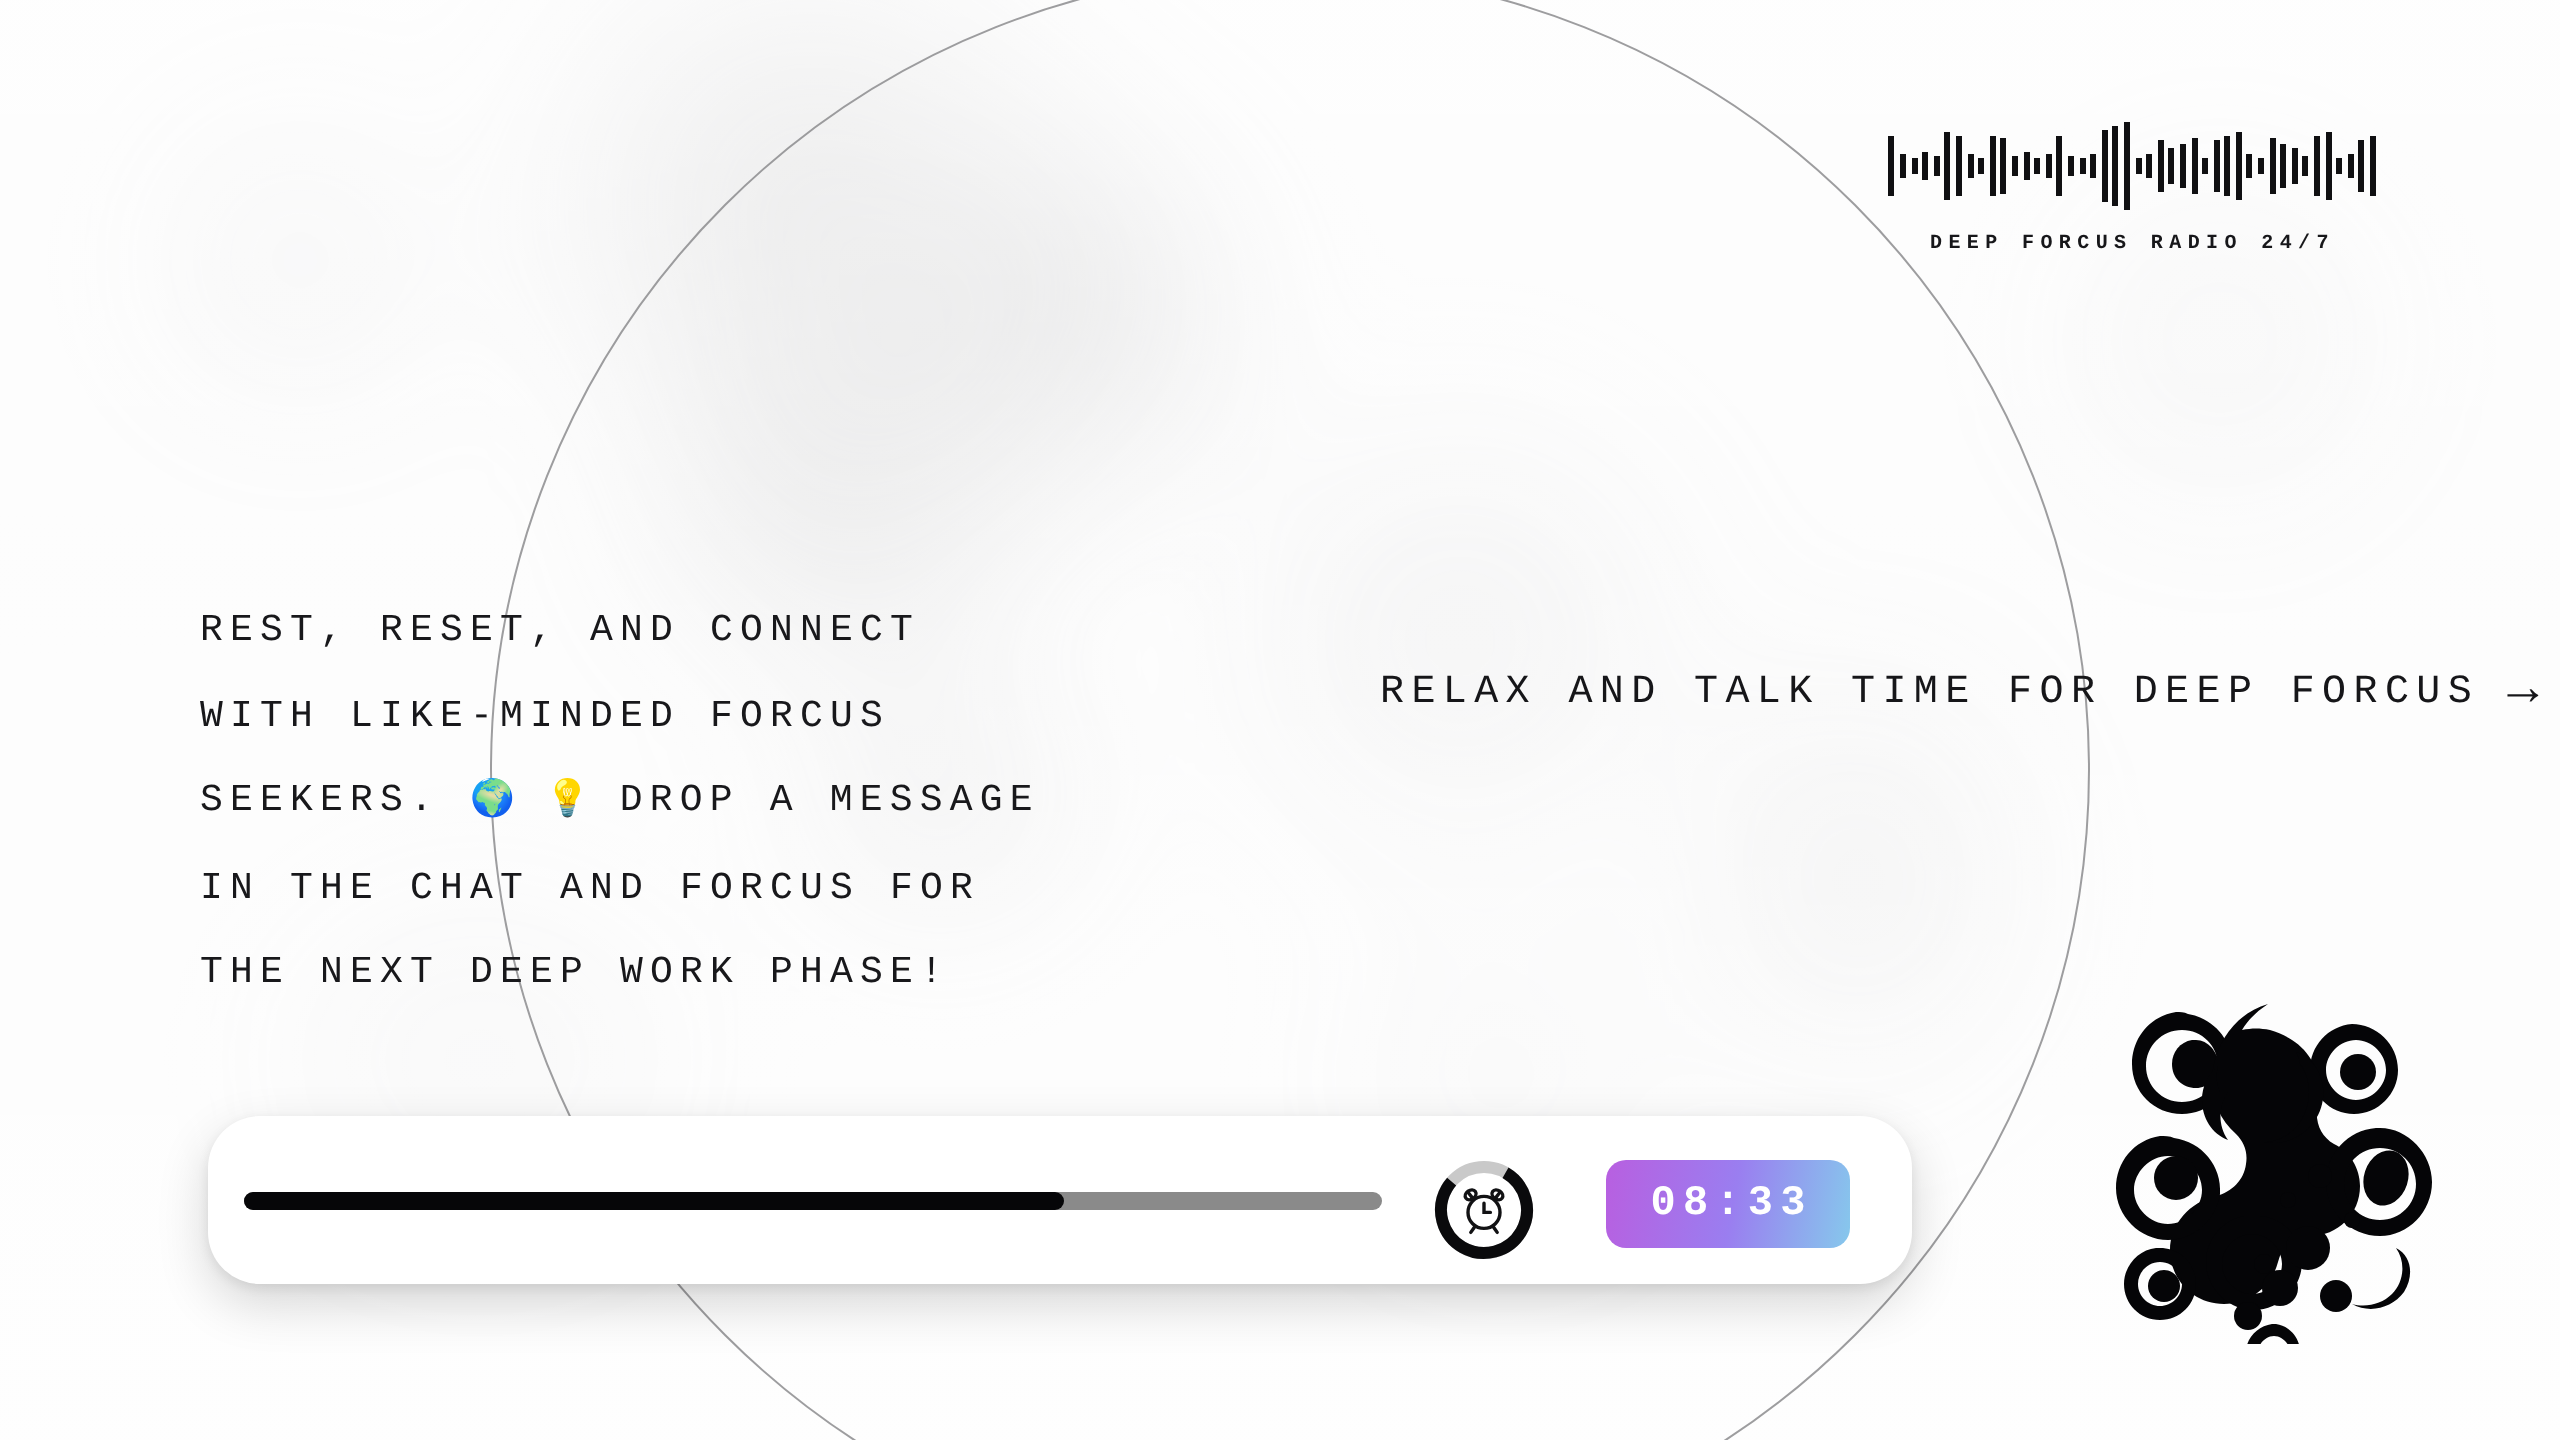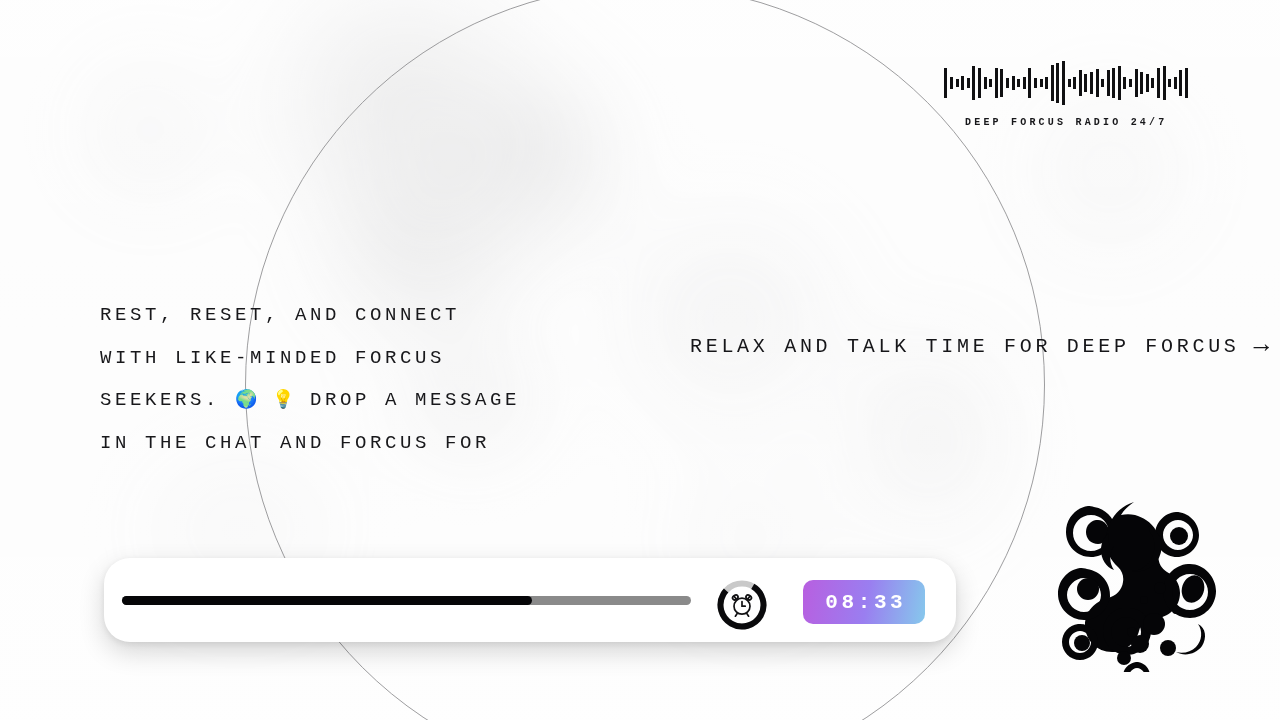--- a/index.html
+++ b/index.html
@@ -275,20 +275,21 @@
 
 
   <div class="body-copy">
     <span>REST, RESET, AND CONNECT</span><br>
     <span>WITH LIKE-MINDED FORCUS</span><br>
     <span>SEEKERS.</span>
     <span class="emoji">🌍</span>
     <span class="emoji">💡</span>
     <span>DROP A MESSAGE</span><br>
     <span>IN THE CHAT AND FORCUS FOR</span><br>
+    <span>THE NEXT DEEP WORK PHASE!</span>
   </div>
 
   <div class="tagline">
     <span>RELAX AND TALK TIME FOR DEEP FORCUS</span>
     <span class="arrow">→</span>
   </div>
 
   <div class="player">
 
     <div class="progress-wrap">

